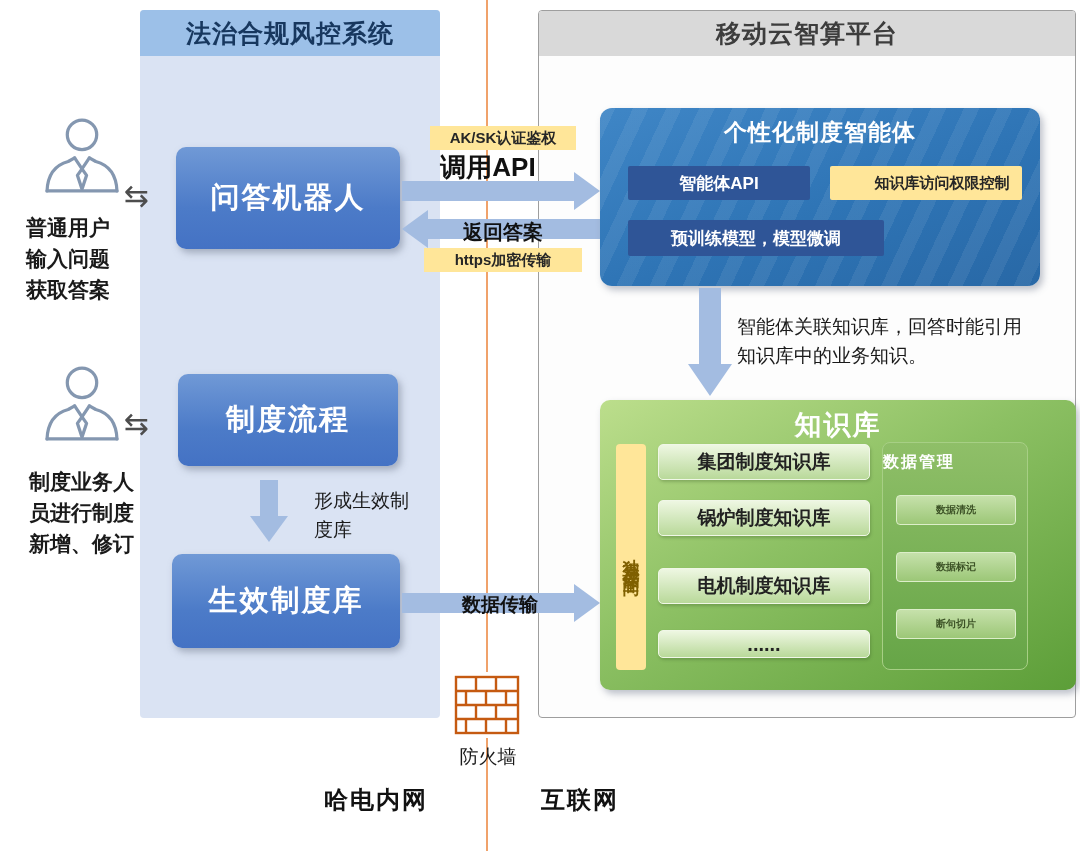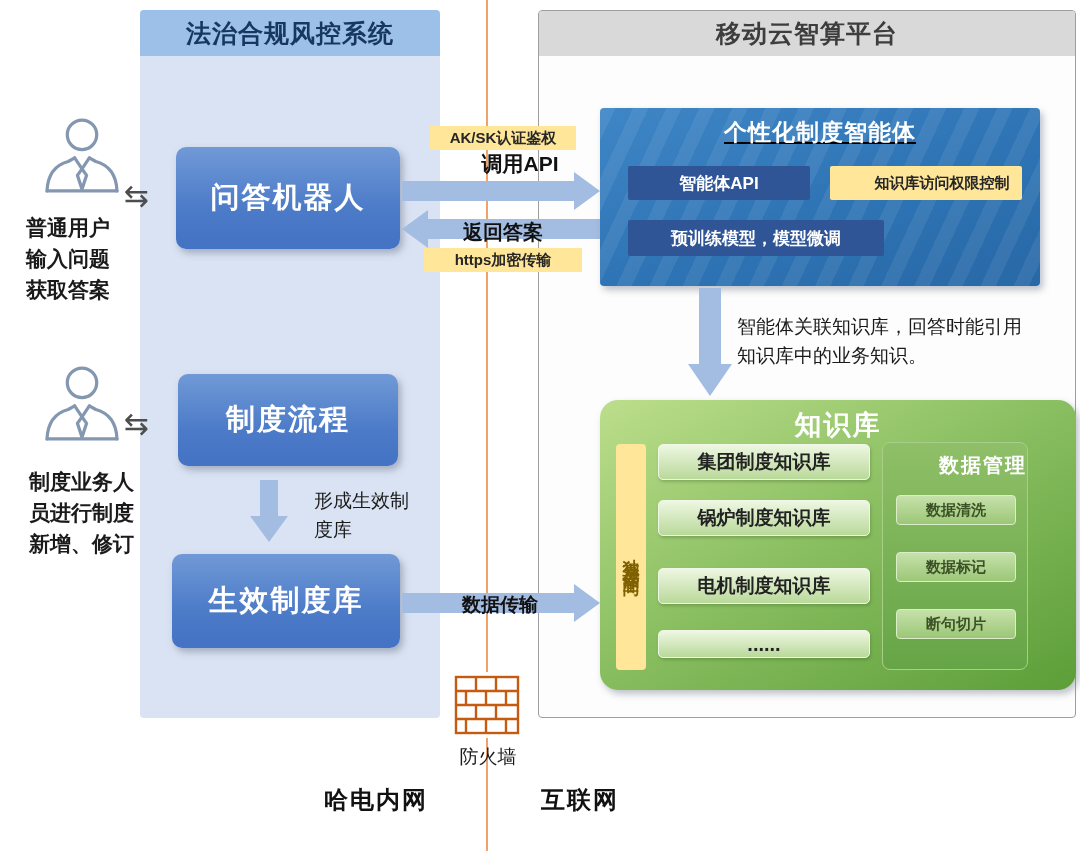--- a/index.html
+++ b/index.html
@@ -41,50 +41,50 @@
 
   .flow-label { font-weight:bold; color:#111111; text-align:center; z-index:3; }
   .ylabel { background:#ffe699; color:#262626; font-weight:bold; font-size:15px;
       display:flex; align-items:center; justify-content:center; z-index:3; }
 
   .actor-text { font-size:21px; font-weight:bold; color:#1a1a1a; line-height:31px; }
   .exchange { font-size:30px; color:#4d4d4d; }
   .note-text { font-size:19px; color:#1a1a1a; line-height:29px; }
 
   
-  .agent { left:600px; top:108px; width:440px; height:178px; border-radius:4px;
+  .agent { left:600px; top:108px; width:440px; height:178px; border-radius:12px;
       background:
         repeating-linear-gradient(115deg, rgba(255,255,255,0.07) 0 14px, rgba(255,255,255,0) 14px 30px),
         linear-gradient(160deg,#3f86c6 0%,#2e74b5 55%,#2868a6 100%);
-      box-shadow:3px 4px 7px rgba(110,120,140,0.45);text-decoration:underline; }
+      box-shadow:3px 4px 7px rgba(110,120,140,0.45); }
   .agent-title { padding-top:9px; text-align:center; color:#ffffff; font-size:23px; font-weight:bold; letter-spacing:1px; }
   .darkblue-chip { position:absolute; background:#2f5597; color:#ffffff; font-weight:bold; font-size:17px;
       display:flex; align-items:center; justify-content:center; border-radius:2px; }
   .yellow-chip { position:absolute; background:#ffe699; color:#262626; font-weight:bold; font-size:15px;
       display:flex; align-items:center; justify-content:center; border-radius:2px;padding-left:32px; }
 
   
-  .kb { left:600px; top:400px; width:476px; height:290px; border-radius:18px;
+  .kb { left:600px; top:400px; width:476px; height:290px; border-radius:10px;
       background:linear-gradient(150deg,#bcde8c 0%,#8cc063 45%,#5c9e38 100%);
       box-shadow:3px 4px 7px rgba(110,120,140,0.45); }
   .kb-title { padding-top:7px; text-align:center; color:#ffffff; font-size:27px; font-weight:bold; letter-spacing:2px; }
   .kb-strip { position:absolute; left:16px; top:44px; width:30px; height:226px; background:#ffe699; border-radius:4px;
       display:flex; align-items:center; justify-content:center;
       writing-mode:vertical-rl; font-size:17px; font-weight:bold; color:#7f6000; letter-spacing:4px; }
   .kb-item { position:absolute; left:58px; width:212px; height:36px;
       background:linear-gradient(180deg,#eef7e2,#b9d99a); border:1px solid #f0f7e7; border-radius:5px;
       display:flex; align-items:center; justify-content:center;
       font-size:19px; font-weight:bold; color:#222222; box-shadow:1px 2px 3px rgba(60,90,40,0.3);text-align:center; }
   .kb-mgmt { position:absolute; left:282px; top:42px; width:146px; height:228px; border-radius:8px;
       background:linear-gradient(180deg,#8fbf68,#66a547); border:1px solid #a7cf85; }
-  .kb-mgmt-title { padding-top:9px; text-align:right; color:#ffffff; font-size:20px; font-weight:bold; letter-spacing:2px; }
+  .kb-mgmt-title { padding-top:9px; text-align:left; color:#ffffff; font-size:16px; font-weight:bold; letter-spacing:2px; }
   .kb-mgmt-item { position:absolute; left:13px; width:120px; height:30px;
       background:linear-gradient(180deg,#c6e1ab,#9cc777); border:1px solid #dceec9; border-radius:4px;
       display:flex; align-items:center; justify-content:center;
-      font-size:15px; font-weight:bold; color:#3c5226; }
+      font-size:10px; font-weight:bold; color:#3c5226; }
 
   .footer-label { font-weight:bold; color:#111111; font-size:24px; letter-spacing:2px; }
   .firewall-wrap { left:452px; top:672px; width:70px; height:66px; background:#ffffff;
       display:flex; align-items:center; justify-content:center; z-index:2; }
   .firewall-caption { left:447px; top:744px; width:82px; text-align:center; font-size:19px; color:#1a1a1a; z-index:2; }
 </style>
 </head>
 <body>
 
 <div class="canvas">
@@ -140,21 +140,21 @@
   <div class="abs varrow" style="left:250px;top:480px;width:38px;">
     <div class="vbar" style="width:18px;height:36px;"></div>
     <div class="vhead" style="border-left:19px solid transparent;border-right:19px solid transparent;border-top:26px solid #a3bce1;"></div>
   </div>
   <div class="abs note-text" style="left:314px;top:486px;">
     <div>形成生效制</div>
     <div>度库</div>
   </div>
 
   <div class="abs ylabel" style="left:430px;top:126px;width:146px;height:24px;">AK/SK认证鉴权</div>
-  <div class="abs flow-label" style="left:440px;top:150px;width:160px;font-size:21px;">调用API</div>
+  <div class="abs flow-label" style="left:408px;top:150px;width:160px;font-size:26px;">调用API</div>
   <div class="abs harrow" style="left:402px;top:172px;">
     <div class="hbar" style="width:172px;"></div>
     <div class="hhead-right"></div>
   </div>
 
   <div class="abs harrow" style="left:402px;top:210px;">
     <div class="hhead-left"></div>
     <div class="hbar" style="width:172px;"></div>
   </div>
   <div class="abs flow-label" style="left:428px;top:219px;width:150px;font-size:20px;">返回答案</div>

